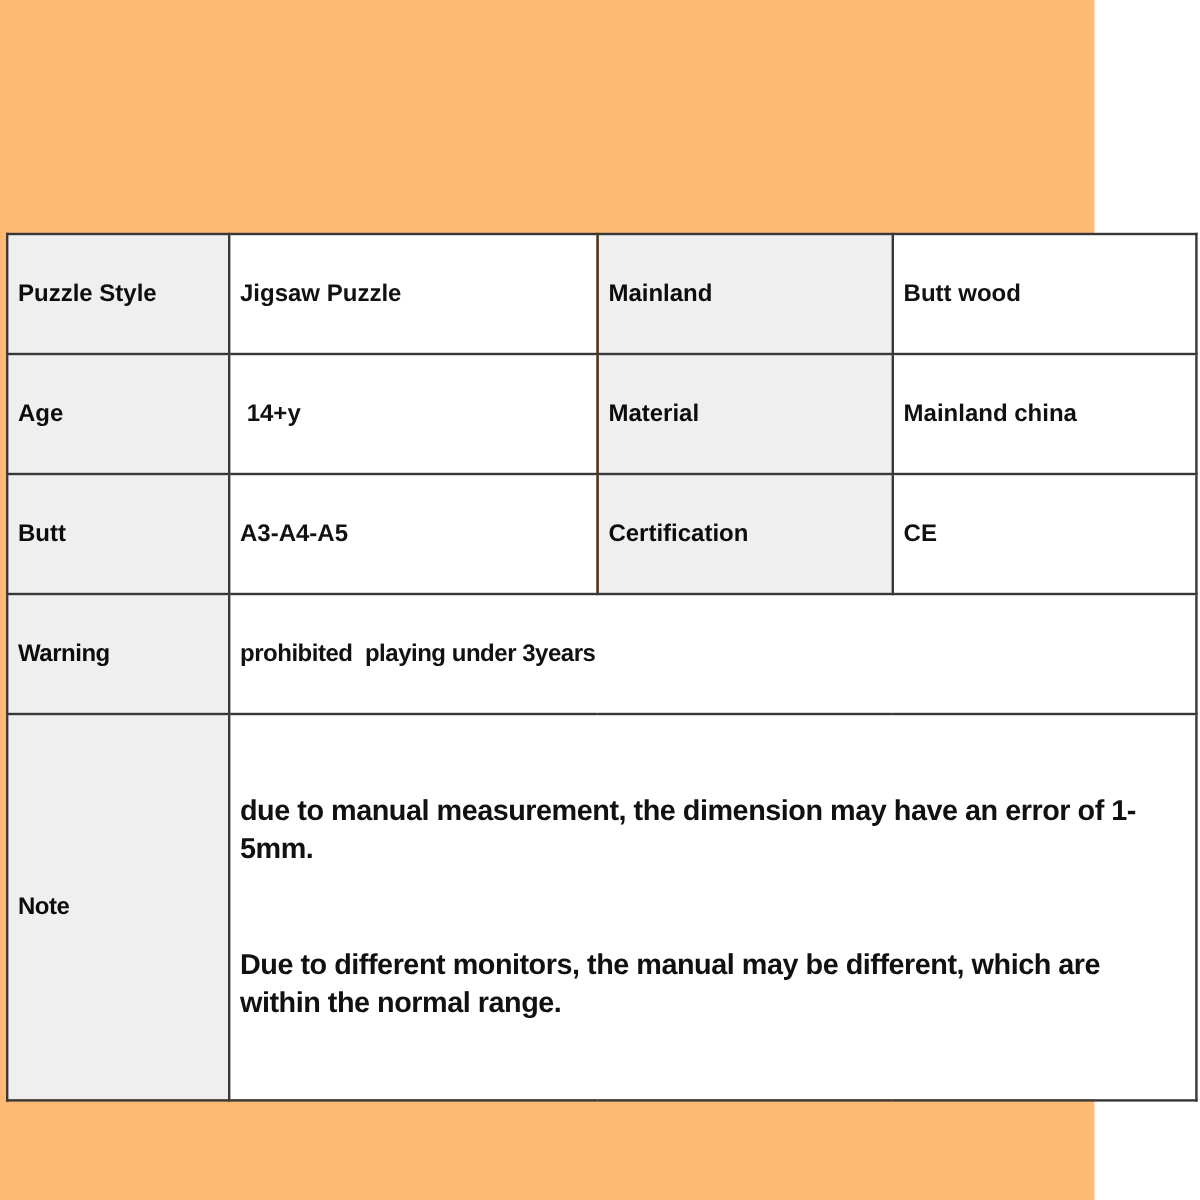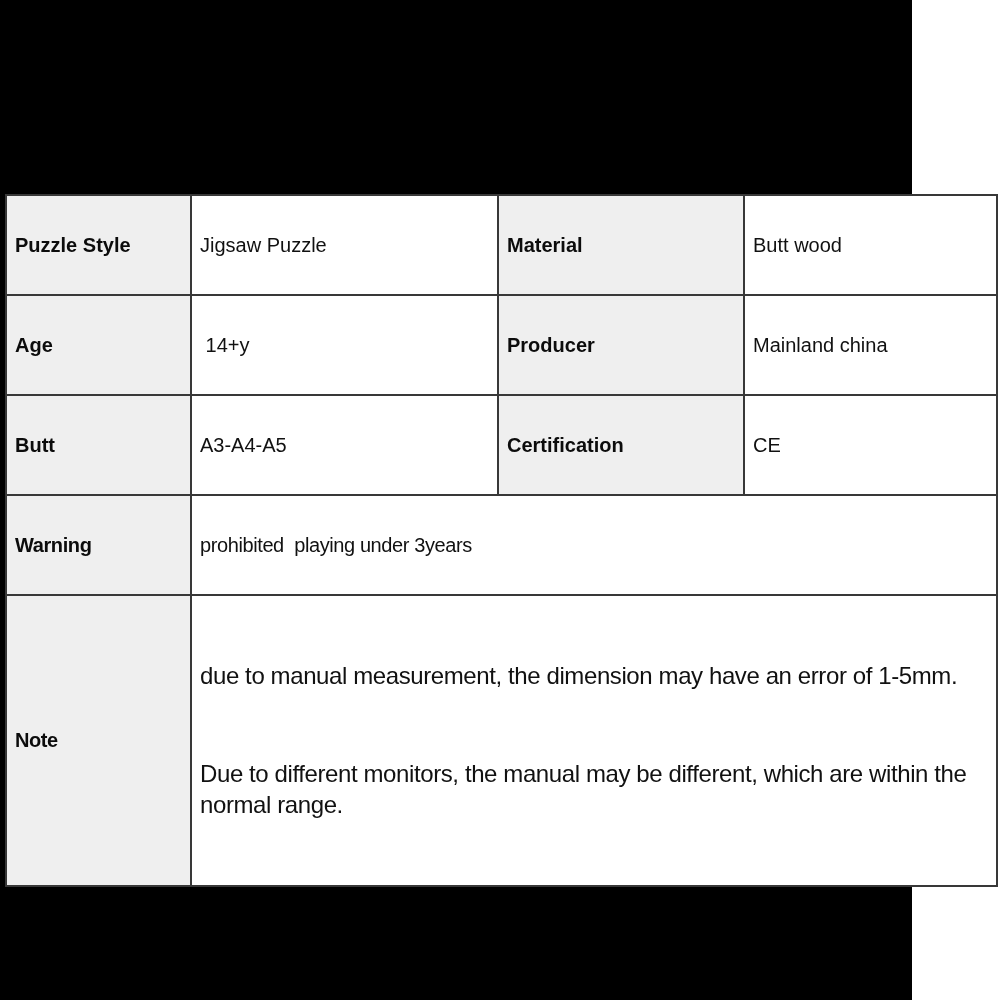--- a/index.html
+++ b/index.html
@@ -8,21 +8,21 @@
     background: #ffffff;
     width: 1000px;
     height: 1000px;
     font-family: "Liberation Sans", sans-serif;
     color: #111111;
   }
   .page {
     position: relative;
     width: 912px;
     height: 1000px;
-    background: #000000;
+    background: #fdba74;
   }
   table.spec-table {
     position: absolute;
     left: 5px;
     top: 194px;
     width: 991px;
     border-collapse: collapse;
     table-layout: fixed;
   }
   table.spec-table td {
@@ -34,21 +34,21 @@
     white-space: pre-wrap;
     overflow: hidden;
   }
   td.label-cell {
     background: #efefef;
     font-weight: bold;
     color: #0c0c0c;
   }
   td.value-cell {
     background: #ffffff;
-    font-weight: normal;
+    font-weight: bold;
   }
   tr.grid-row { height: 100px; }
   tr.warning-row { height: 100px; }
   tr.note-row { height: 102px; }
   tr.warning-row td, tr.note-row td {
     letter-spacing: -0.4px;
   }
   tr.note-row td.value-cell {
     font-size: 24px;
   }
@@ -62,27 +62,27 @@
     <colgroup>
       <col style="width:185px">
       <col style="width:307px">
       <col style="width:246px">
       <col style="width:253px">
     </colgroup>
     <tbody>
       <tr class="grid-row">
         <td class="label-cell">Puzzle Style</td>
         <td class="value-cell">Jigsaw Puzzle</td>
-        <td class="label-cell">Material</td>
+        <td class="label-cell">Mainland</td>
         <td class="value-cell">Butt wood</td>
       </tr>
       <tr class="grid-row">
         <td class="label-cell">Age</td>
         <td class="value-cell"> 14+y</td>
-        <td class="label-cell">Producer</td>
+        <td class="label-cell">Material</td>
         <td class="value-cell">Mainland china</td>
       </tr>
       <tr class="grid-row">
         <td class="label-cell">Butt</td>
         <td class="value-cell">A3-A4-A5</td>
         <td class="label-cell">Certification</td>
         <td class="value-cell">CE</td>
       </tr>
       <tr class="warning-row">
         <td class="label-cell">Warning</td>

